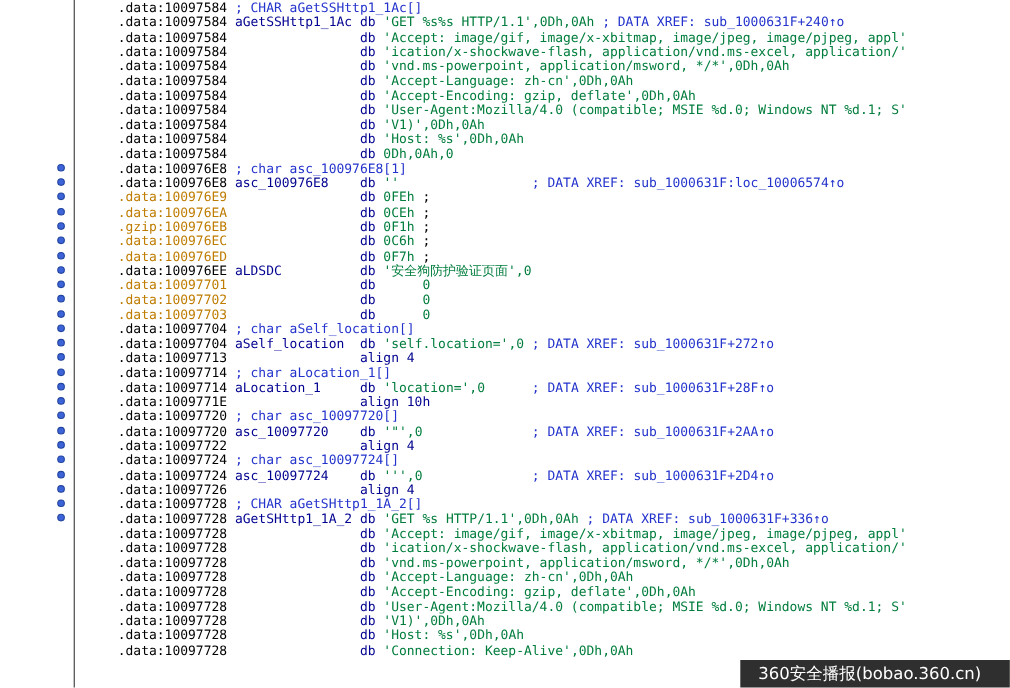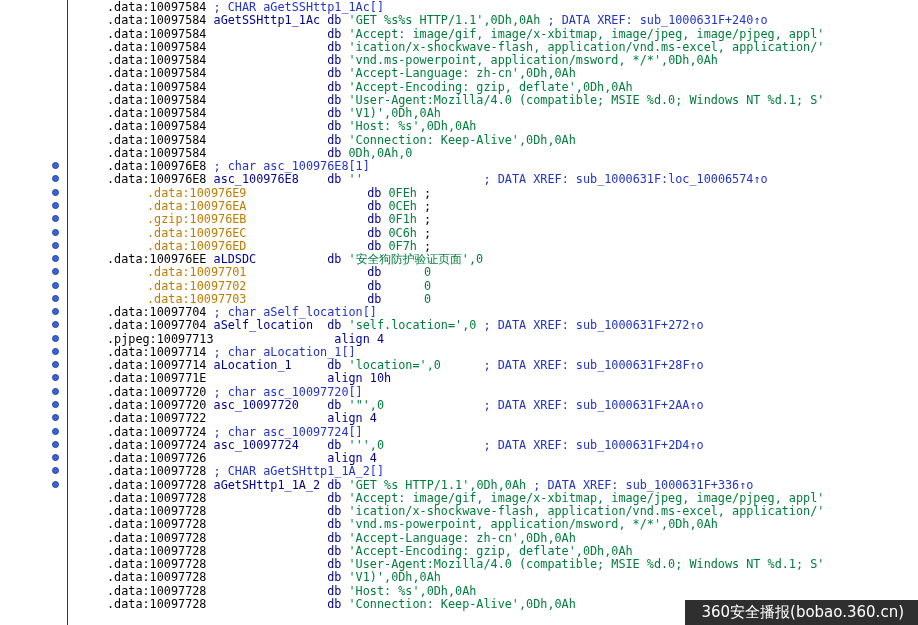--- a/index.html
+++ b/index.html
@@ -25,68 +25,67 @@
     padding-left: 107px;
     overflow: hidden;
   }
   .dot {
     position: absolute; left: 52px; top: 2px;
     width: 7px; height: 7px; border-radius: 50%;
     background: var(--c-dot, #3c64d8);
     border: 1px solid #23459e;
   }
   .seg-addr  { color: var(--c-addr, #000000); }
-  .seg-addro { color: var(--c-addr-unexplored, #be7c00); margin-left: 40px; }
+  .seg-addro { color: var(--c-addr-unexplored, #be7c00); }
   .seg-name  { color: var(--c-symbol, #000090); }
   .seg-kw    { color: var(--c-keyword, #000090); }
   .seg-str   { color: var(--c-string, #007d3c); }
   .seg-num   { color: var(--c-number, #007d3c); margin-top: 16px; }
   .seg-cmt   { color: var(--c-comment, #2333cc); }
   .seg-plain { color: #000000; }
   .watermark {
     position: absolute; right: 0; bottom: 0;
     background: var(--c-watermark-bg, #2f2f2f);
     color: var(--c-watermark-text, #ffffff);
     font-family: "DejaVu Sans", "Liberation Sans", sans-serif;
     font-size: 15px; line-height: 25px;
-    padding: 0 14px 0 16px;
+    padding: 0 26px 0 16px;
   }
 </style>
 </head>
 <body>
 
 <div class="screen">
   <div class="vrule"></div>
   <div class="lines">
       <div class="line"><span class="seg-addr">.data:10097584</span><span class="seg-plain"> </span><span class="seg-cmt">; CHAR aGetSSHttp1_1Ac[]</span></div>
       <div class="line"><span class="seg-addr">.data:10097584</span><span class="seg-plain"> </span><span class="seg-name">aGetSSHttp1_1Ac</span><span class="seg-plain"> </span><span class="seg-kw">db</span><span class="seg-plain"> </span><span class="seg-str">'GET %s%s HTTP/1.1'</span><span class="seg-num">,0Dh,0Ah</span><span class="seg-plain"> </span><span class="seg-cmt">; DATA XREF: sub_1000631F+240↑o</span></div>
       <div class="line"><span class="seg-addr">.data:10097584</span><span class="seg-plain">                 </span><span class="seg-kw">db</span><span class="seg-plain"> </span><span class="seg-str">'Accept: image/gif, image/x-xbitmap, image/jpeg, image/pjpeg, appl'</span></div>
       <div class="line"><span class="seg-addr">.data:10097584</span><span class="seg-plain">                 </span><span class="seg-kw">db</span><span class="seg-plain"> </span><span class="seg-str">'ication/x-shockwave-flash, application/vnd.ms-excel, application/'</span></div>
       <div class="line"><span class="seg-addr">.data:10097584</span><span class="seg-plain">                 </span><span class="seg-kw">db</span><span class="seg-plain"> </span><span class="seg-str">'vnd.ms-powerpoint, application/msword, */*'</span><span class="seg-num">,0Dh,0Ah</span></div>
       <div class="line"><span class="seg-addr">.data:10097584</span><span class="seg-plain">                 </span><span class="seg-kw">db</span><span class="seg-plain"> </span><span class="seg-str">'Accept-Language: zh-cn'</span><span class="seg-num">,0Dh,0Ah</span></div>
       <div class="line"><span class="seg-addr">.data:10097584</span><span class="seg-plain">                 </span><span class="seg-kw">db</span><span class="seg-plain"> </span><span class="seg-str">'Accept-Encoding: gzip, deflate'</span><span class="seg-num">,0Dh,0Ah</span></div>
       <div class="line"><span class="seg-addr">.data:10097584</span><span class="seg-plain">                 </span><span class="seg-kw">db</span><span class="seg-plain"> </span><span class="seg-str">'User-Agent:Mozilla/4.0 (compatible; MSIE %d.0; Windows NT %d.1; S'</span></div>
       <div class="line"><span class="seg-addr">.data:10097584</span><span class="seg-plain">                 </span><span class="seg-kw">db</span><span class="seg-plain"> </span><span class="seg-str">'V1)'</span><span class="seg-num">,0Dh,0Ah</span></div>
       <div class="line"><span class="seg-addr">.data:10097584</span><span class="seg-plain">                 </span><span class="seg-kw">db</span><span class="seg-plain"> </span><span class="seg-str">'Host: %s'</span><span class="seg-num">,0Dh,0Ah</span></div>
-      <div class="line"><span class="seg-addr">.data:10097584</span><span class="seg-plain">                 </span><span class="seg-kw">db</span><span class="seg-plain"> </span><span class="seg-str">'Connection: Keep-Alive'</span><span class="seg-num">,0Dh,0Ah</span></div>
       <div class="line"><span class="seg-addr">.data:10097584</span><span class="seg-plain">                 </span><span class="seg-kw">db</span><span class="seg-plain"> </span><span class="seg-num">0Dh,0Ah,0</span></div>
       <div class="line"><span class="dot"></span><span class="seg-addr">.data:100976E8</span><span class="seg-plain"> </span><span class="seg-cmt">; char asc_100976E8[1]</span></div>
       <div class="line"><span class="dot"></span><span class="seg-addr">.data:100976E8</span><span class="seg-plain"> </span><span class="seg-name">asc_100976E8</span><span class="seg-plain">    </span><span class="seg-kw">db</span><span class="seg-plain"> </span><span class="seg-str">''</span><span class="seg-plain">                 </span><span class="seg-cmt">; DATA XREF: sub_1000631F:loc_10006574↑o</span></div>
       <div class="line"><span class="dot"></span><span class="seg-addro">.data:100976E9</span><span class="seg-plain">                 </span><span class="seg-kw">db</span><span class="seg-plain"> </span><span class="seg-num">0FEh</span><span class="seg-plain"> </span><span class="seg-plain">;</span></div>
       <div class="line"><span class="dot"></span><span class="seg-addro">.data:100976EA</span><span class="seg-plain">                 </span><span class="seg-kw">db</span><span class="seg-plain"> </span><span class="seg-num">0CEh</span><span class="seg-plain"> </span><span class="seg-plain">;</span></div>
       <div class="line"><span class="dot"></span><span class="seg-addro">.gzip:100976EB</span><span class="seg-plain">                 </span><span class="seg-kw">db</span><span class="seg-plain"> </span><span class="seg-num">0F1h</span><span class="seg-plain"> </span><span class="seg-plain">;</span></div>
       <div class="line"><span class="dot"></span><span class="seg-addro">.data:100976EC</span><span class="seg-plain">                 </span><span class="seg-kw">db</span><span class="seg-plain"> </span><span class="seg-num">0C6h</span><span class="seg-plain"> </span><span class="seg-plain">;</span></div>
       <div class="line"><span class="dot"></span><span class="seg-addro">.data:100976ED</span><span class="seg-plain">                 </span><span class="seg-kw">db</span><span class="seg-plain"> </span><span class="seg-num">0F7h</span><span class="seg-plain"> </span><span class="seg-plain">;</span></div>
       <div class="line"><span class="dot"></span><span class="seg-addr">.data:100976EE</span><span class="seg-plain"> </span><span class="seg-name">aLDSDC</span><span class="seg-plain">          </span><span class="seg-kw">db</span><span class="seg-plain"> </span><span class="seg-str">'安全狗防护验证页面'</span><span class="seg-num">,0</span></div>
       <div class="line"><span class="dot"></span><span class="seg-addro">.data:10097701</span><span class="seg-plain">                 </span><span class="seg-kw">db</span><span class="seg-plain">      </span><span class="seg-num">0</span></div>
       <div class="line"><span class="dot"></span><span class="seg-addro">.data:10097702</span><span class="seg-plain">                 </span><span class="seg-kw">db</span><span class="seg-plain">      </span><span class="seg-num">0</span></div>
       <div class="line"><span class="dot"></span><span class="seg-addro">.data:10097703</span><span class="seg-plain">                 </span><span class="seg-kw">db</span><span class="seg-plain">      </span><span class="seg-num">0</span></div>
       <div class="line"><span class="dot"></span><span class="seg-addr">.data:10097704</span><span class="seg-plain"> </span><span class="seg-cmt">; char aSelf_location[]</span></div>
       <div class="line"><span class="dot"></span><span class="seg-addr">.data:10097704</span><span class="seg-plain"> </span><span class="seg-name">aSelf_location</span><span class="seg-plain">  </span><span class="seg-kw">db</span><span class="seg-plain"> </span><span class="seg-str">'self.location='</span><span class="seg-num">,0</span><span class="seg-plain"> </span><span class="seg-cmt">; DATA XREF: sub_1000631F+272↑o</span></div>
-      <div class="line"><span class="dot"></span><span class="seg-addr">.pjpeg:10097713</span><span class="seg-plain">                 </span><span class="seg-kw">align 4</span></div>
+      <div class="line"><span class="dot"></span><span class="seg-addr">.data:10097713</span><span class="seg-plain">                 </span><span class="seg-kw">align 4</span></div>
       <div class="line"><span class="dot"></span><span class="seg-addr">.data:10097714</span><span class="seg-plain"> </span><span class="seg-cmt">; char aLocation_1[]</span></div>
       <div class="line"><span class="dot"></span><span class="seg-addr">.data:10097714</span><span class="seg-plain"> </span><span class="seg-name">aLocation_1</span><span class="seg-plain">     </span><span class="seg-kw">db</span><span class="seg-plain"> </span><span class="seg-str">'location='</span><span class="seg-num">,0</span><span class="seg-plain">      </span><span class="seg-cmt">; DATA XREF: sub_1000631F+28F↑o</span></div>
       <div class="line"><span class="dot"></span><span class="seg-addr">.data:1009771E</span><span class="seg-plain">                 </span><span class="seg-kw">align 10h</span></div>
       <div class="line"><span class="dot"></span><span class="seg-addr">.data:10097720</span><span class="seg-plain"> </span><span class="seg-cmt">; char asc_10097720[]</span></div>
       <div class="line"><span class="dot"></span><span class="seg-addr">.data:10097720</span><span class="seg-plain"> </span><span class="seg-name">asc_10097720</span><span class="seg-plain">    </span><span class="seg-kw">db</span><span class="seg-plain"> </span><span class="seg-str">'"'</span><span class="seg-num">,0</span><span class="seg-plain">              </span><span class="seg-cmt">; DATA XREF: sub_1000631F+2AA↑o</span></div>
       <div class="line"><span class="dot"></span><span class="seg-addr">.data:10097722</span><span class="seg-plain">                 </span><span class="seg-kw">align 4</span></div>
       <div class="line"><span class="dot"></span><span class="seg-addr">.data:10097724</span><span class="seg-plain"> </span><span class="seg-cmt">; char asc_10097724[]</span></div>
       <div class="line"><span class="dot"></span><span class="seg-addr">.data:10097724</span><span class="seg-plain"> </span><span class="seg-name">asc_10097724</span><span class="seg-plain">    </span><span class="seg-kw">db</span><span class="seg-plain"> </span><span class="seg-str">'''</span><span class="seg-num">,0</span><span class="seg-plain">              </span><span class="seg-cmt">; DATA XREF: sub_1000631F+2D4↑o</span></div>
       <div class="line"><span class="dot"></span><span class="seg-addr">.data:10097726</span><span class="seg-plain">                 </span><span class="seg-kw">align 4</span></div>
       <div class="line"><span class="dot"></span><span class="seg-addr">.data:10097728</span><span class="seg-plain"> </span><span class="seg-cmt">; CHAR aGetSHttp1_1A_2[]</span></div>

